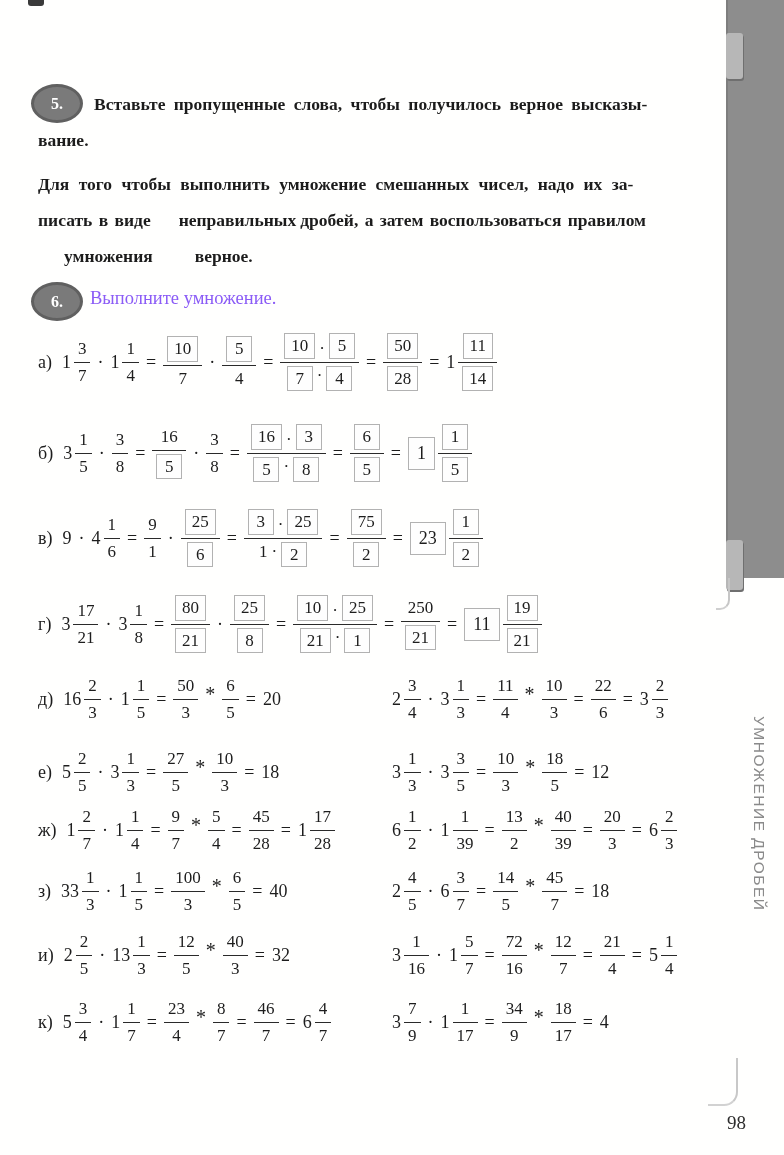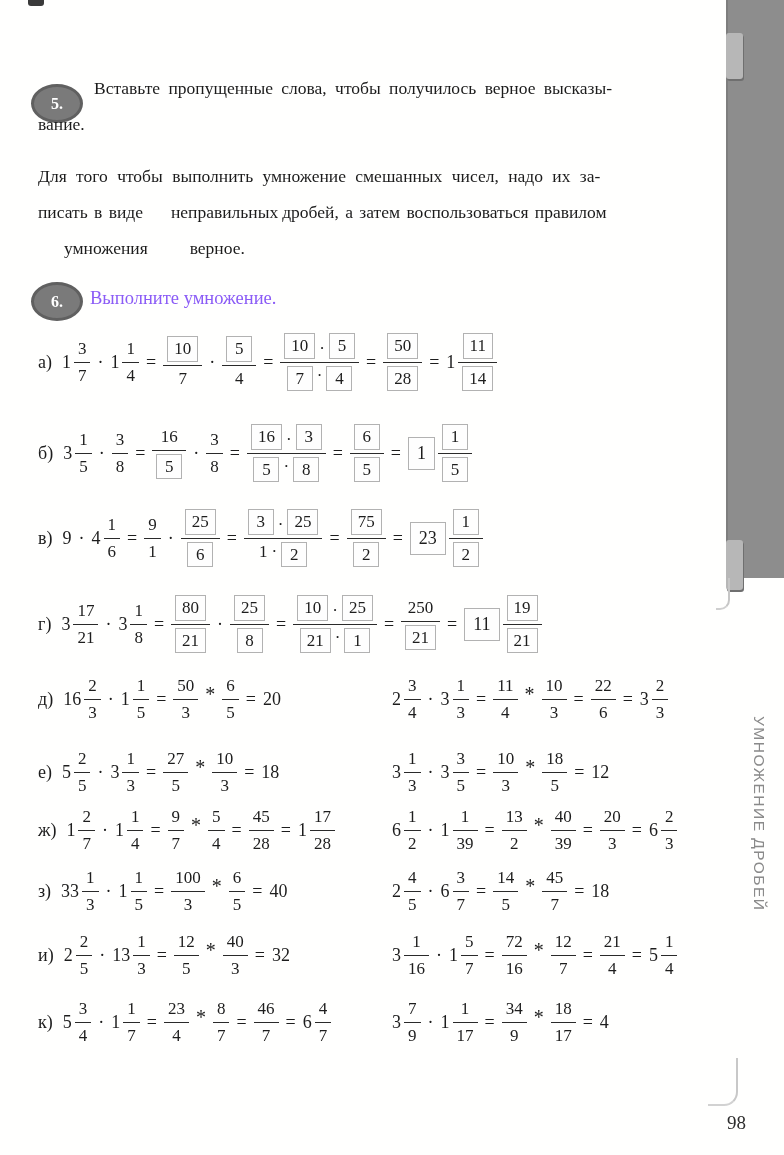--- a/index.html
+++ b/index.html
@@ -17,23 +17,23 @@
   .mark-j2{position:absolute;left:708px;top:1058px;width:28px;height:46px;border-right:2px solid #c8c8c8;border-bottom:2px solid #d2d2d2;border-radius:0 0 14px 0;}
 
   
   .badge{position:absolute;width:46px;height:33px;background:#7a7a7a;border:3px solid #606060;
          border-radius:50%;color:#ffffff;font-weight:bold;font-size:16px;
          display:flex;align-items:center;justify-content:center;}
   .badge5{left:31px;top:84px;}
   .badge6{left:31px;top:282px;}
 
   
-  .p5text{position:absolute;left:38px;top:70px;width:676px;font-size:17.5px;line-height:36px;color:#1c1c1c;}
+  .p5text{position:absolute;left:38px;top:86px;width:676px;font-size:17.5px;line-height:36px;color:#1c1c1c;font-weight:bold;}
   .l1{text-indent:56px;word-spacing:4px;}
-  .l3{margin-top:16px;word-spacing:5px;}
+  .l3{margin-top:8px;word-spacing:5px;}
   .l4{word-spacing:2px;}
   .l5{padding-left:26px;}
   .answer-word{display:inline-block;}
   .aw1{margin-left:28px;margin-right:4px;}
   .aw2{margin-right:42px;}
 
   .p6-title{position:absolute;left:90px;top:288px;font-size:18.5px;color:#8b5cf6;}
 
   
   .eq-row{position:absolute;display:flex;align-items:center;gap:7px;font-size:18px;color:#1d1d1d;white-space:nowrap;}

